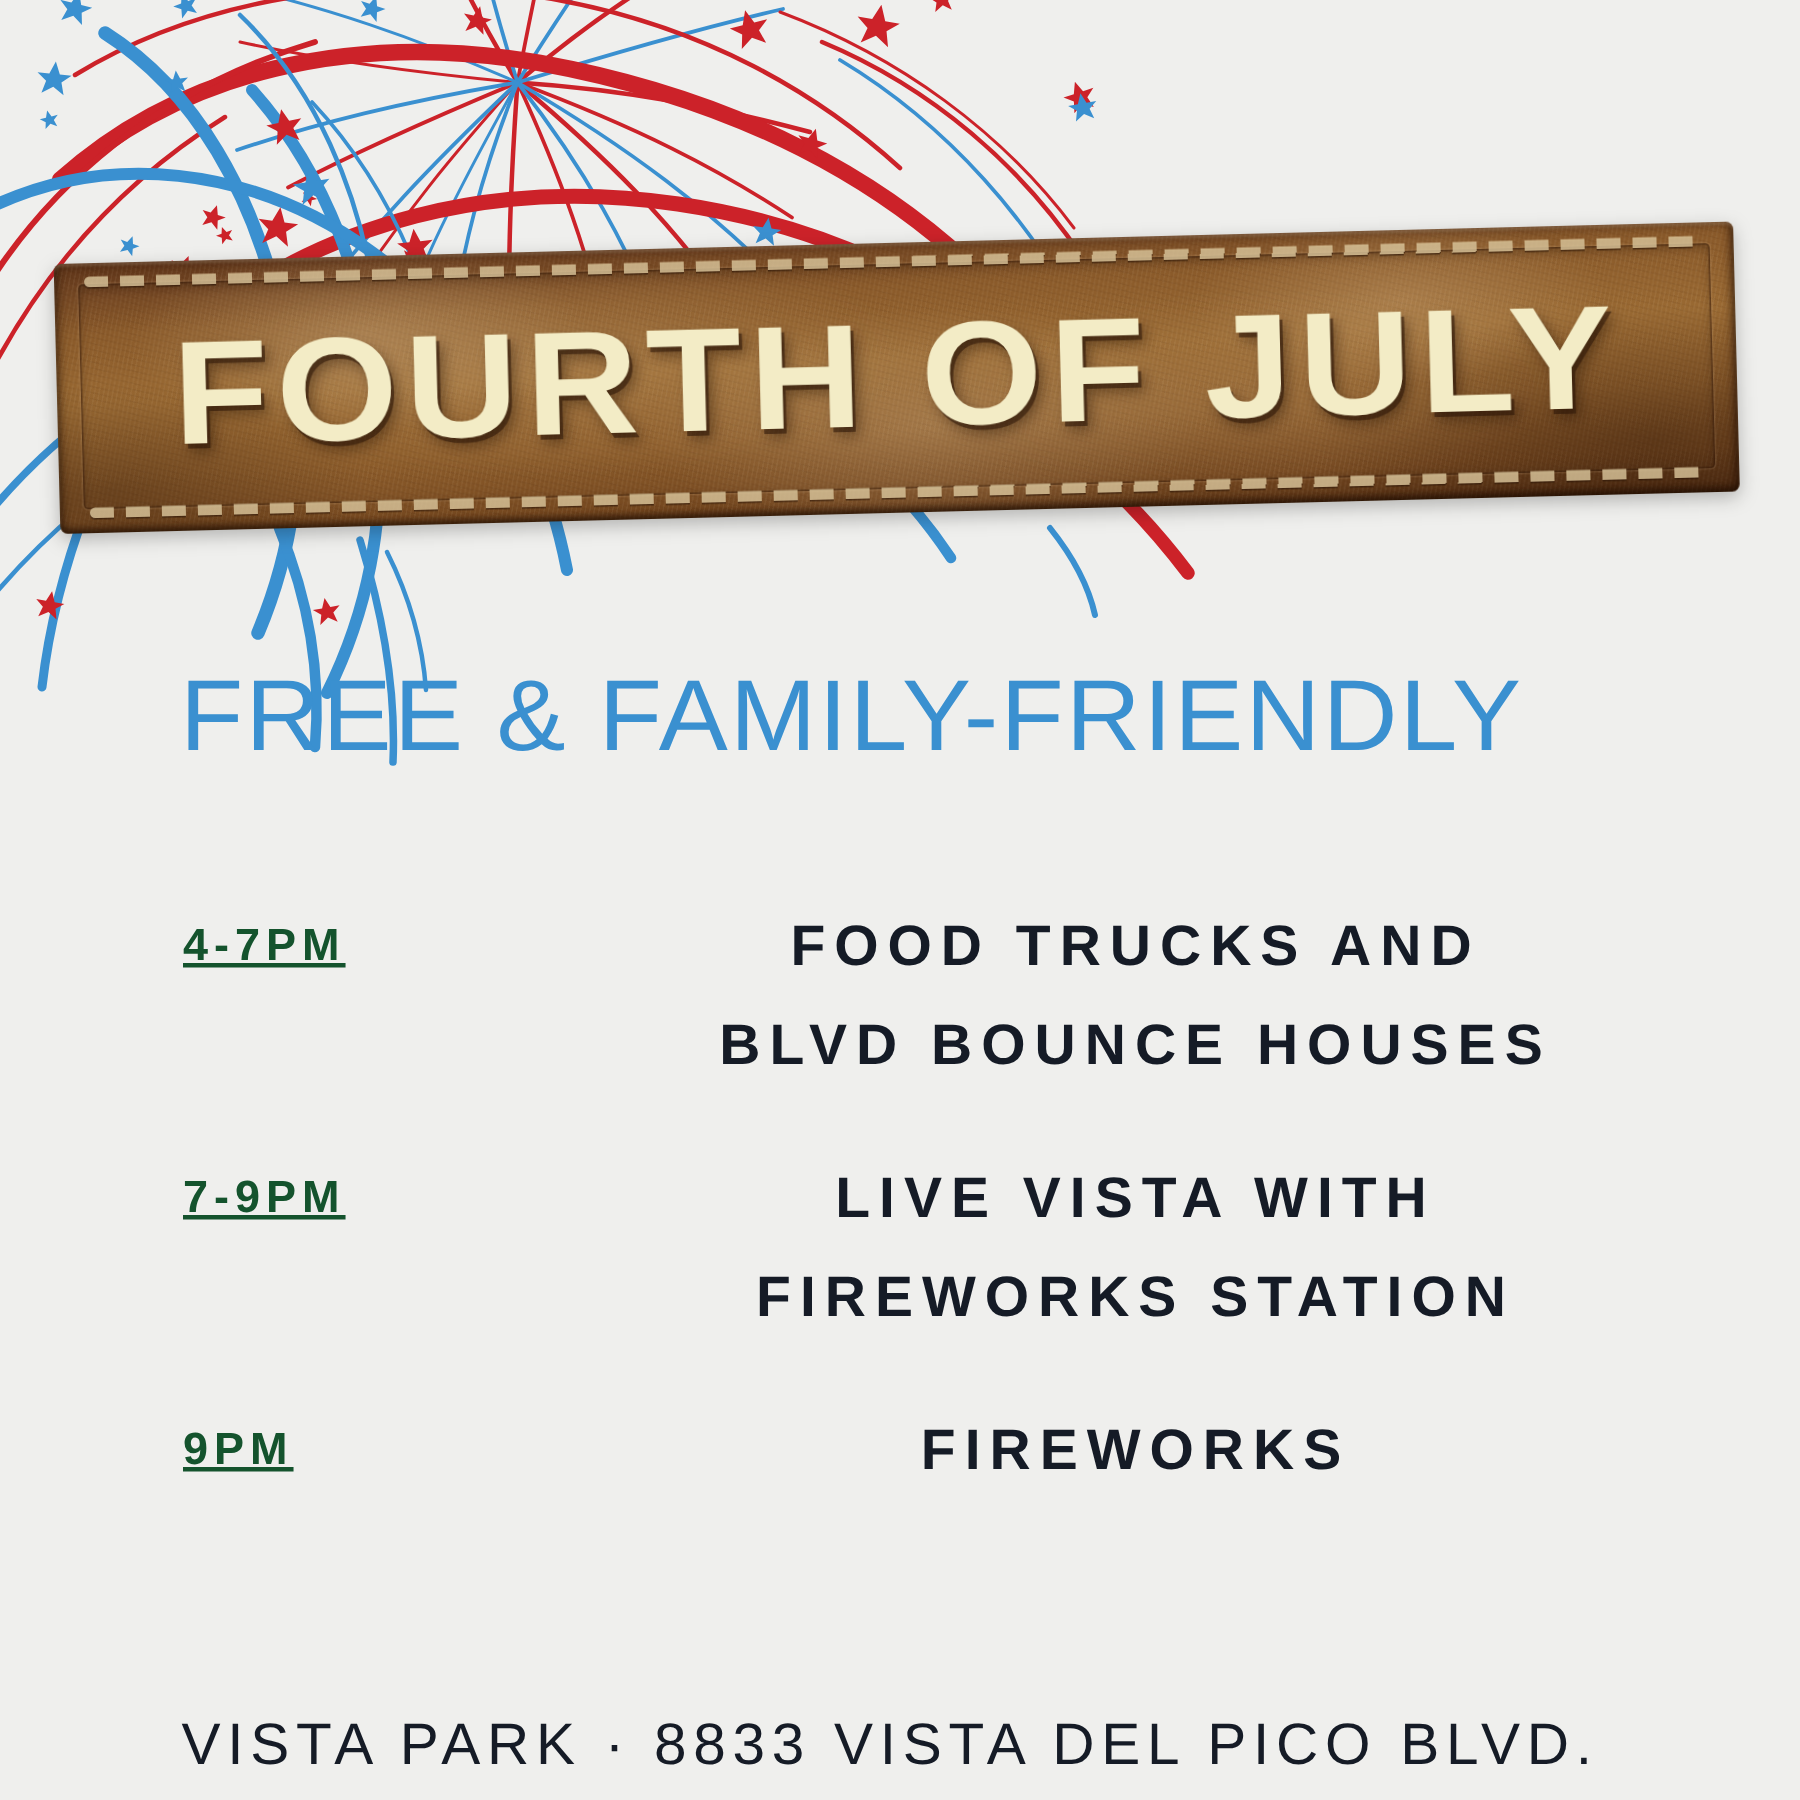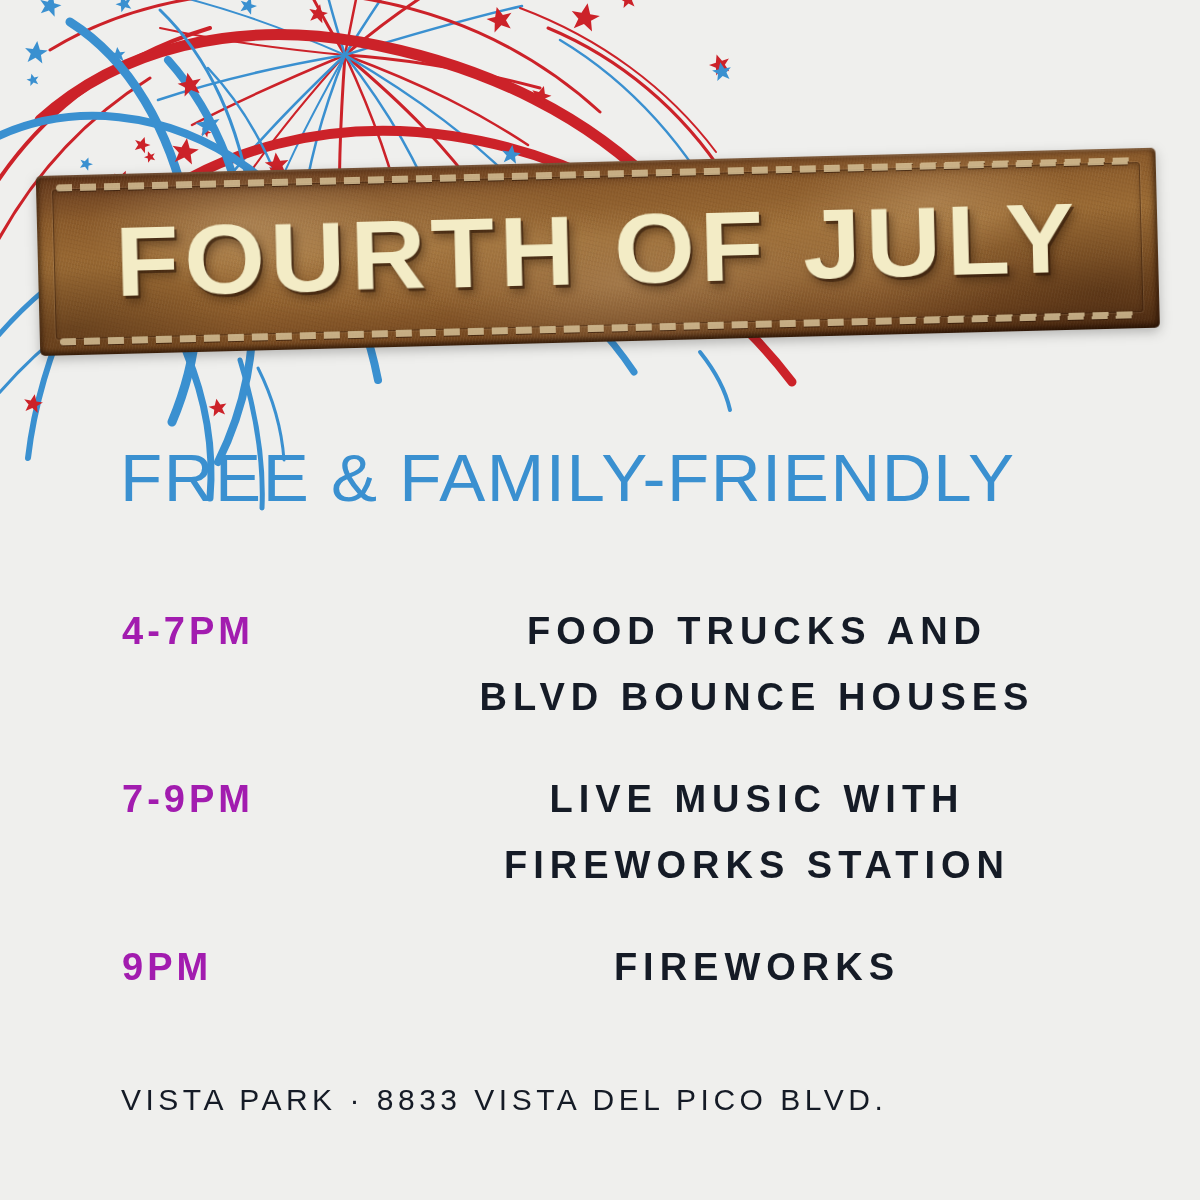--- a/index.html
+++ b/index.html
@@ -144,44 +144,45 @@
   .sched-row {
     display: flex;
     align-items: flex-start;
     margin-bottom: 36px;
   }
   .sched-row:last-child { margin-bottom: 0; }
   .sched-time {
     width: 270px;
     flex: 0 0 270px;
     font-weight: 700;
-    font-size: 38px;
+    font-size: 30px;
     line-height: 66px;
     letter-spacing: 4px;
-    color: #a21caf;
+    color: #14532d;
     white-space: nowrap;
+    text-decoration: underline;
   }
   .sched-desc {
     flex: 1 1 auto;
     font-weight: 700;
     font-size: 38px;
     line-height: 66px;
     letter-spacing: 6px;
     color: #151b26;
     text-align: center;
   }
   .sched-desc .line { display: block; white-space: nowrap; }
 
   
   #address {
     position: absolute;
     left: 121px;
-    top: 1085px;
+    top: 1144px;
     font-weight: 400;
-    font-size: 30px;
+    font-size: 39px;
     line-height: 1;
     letter-spacing: 4.5px;
     color: #151b26;
     white-space: nowrap;
   }
 </style>
 </head>
 <body>
 
 <div id="poster">
@@ -313,21 +314,21 @@
       <div class="sched-time">4-7PM</div>
       <div class="sched-desc">
         <span class="line">FOOD TRUCKS AND</span>
         <span class="line">BLVD BOUNCE HOUSES</span>
       </div>
     </div>
 
     <div class="sched-row">
       <div class="sched-time">7-9PM</div>
       <div class="sched-desc">
-        <span class="line">LIVE MUSIC WITH</span>
+        <span class="line">LIVE VISTA WITH</span>
         <span class="line">FIREWORKS STATION</span>
       </div>
     </div>
 
     <div class="sched-row">
       <div class="sched-time">9PM</div>
       <div class="sched-desc">
         <span class="line">FIREWORKS</span>
       </div>
     </div>

